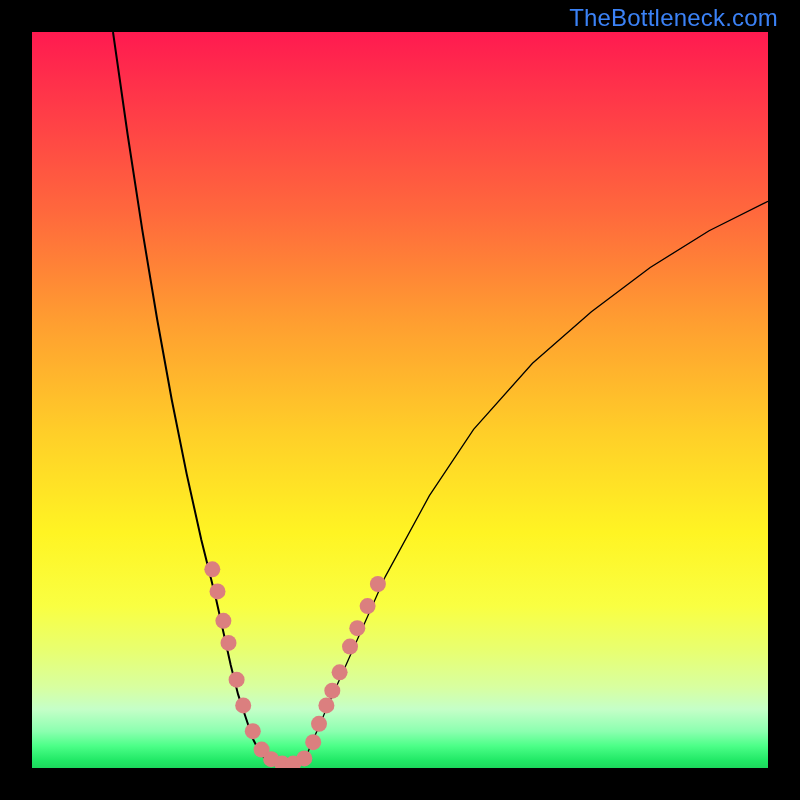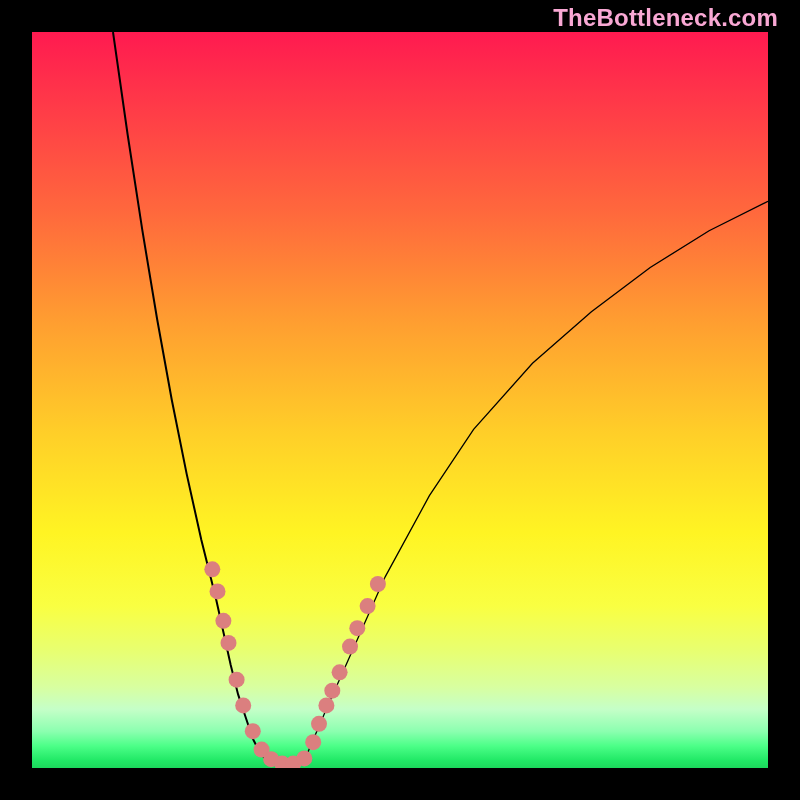--- a/index.html
+++ b/index.html
@@ -45,23 +45,23 @@
       #8cffb0 95%,
       #4cff88 97%,
       #20e865 99%,
       #1cd85c 100%
     );
   }
   .watermark {
     position: absolute;
     top: 4px;
     right: 22px;
-    color: #f9a8d4;
+    color: #3b82f6;
     font-size: 24px;
-    font-weight: 700;
+    font-weight: 400;
     letter-spacing: 0.2px;
     user-select: none;
   }
   svg {
     position: absolute;
     inset: 0;
   }
   .curve {
     fill: none;
     stroke: #000;

